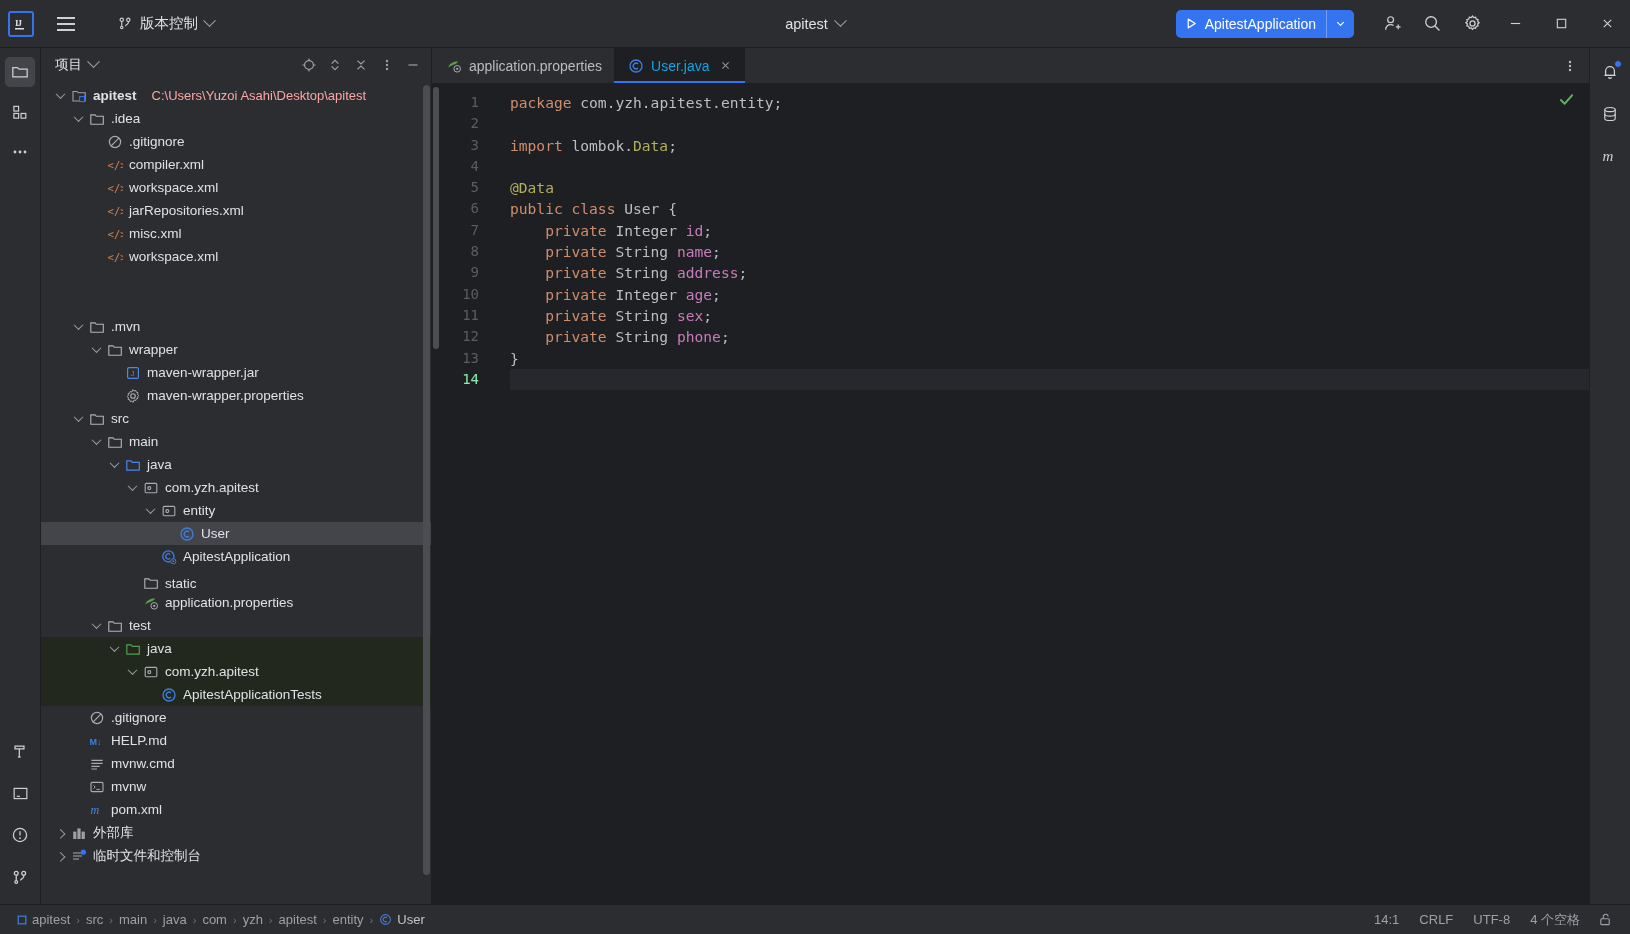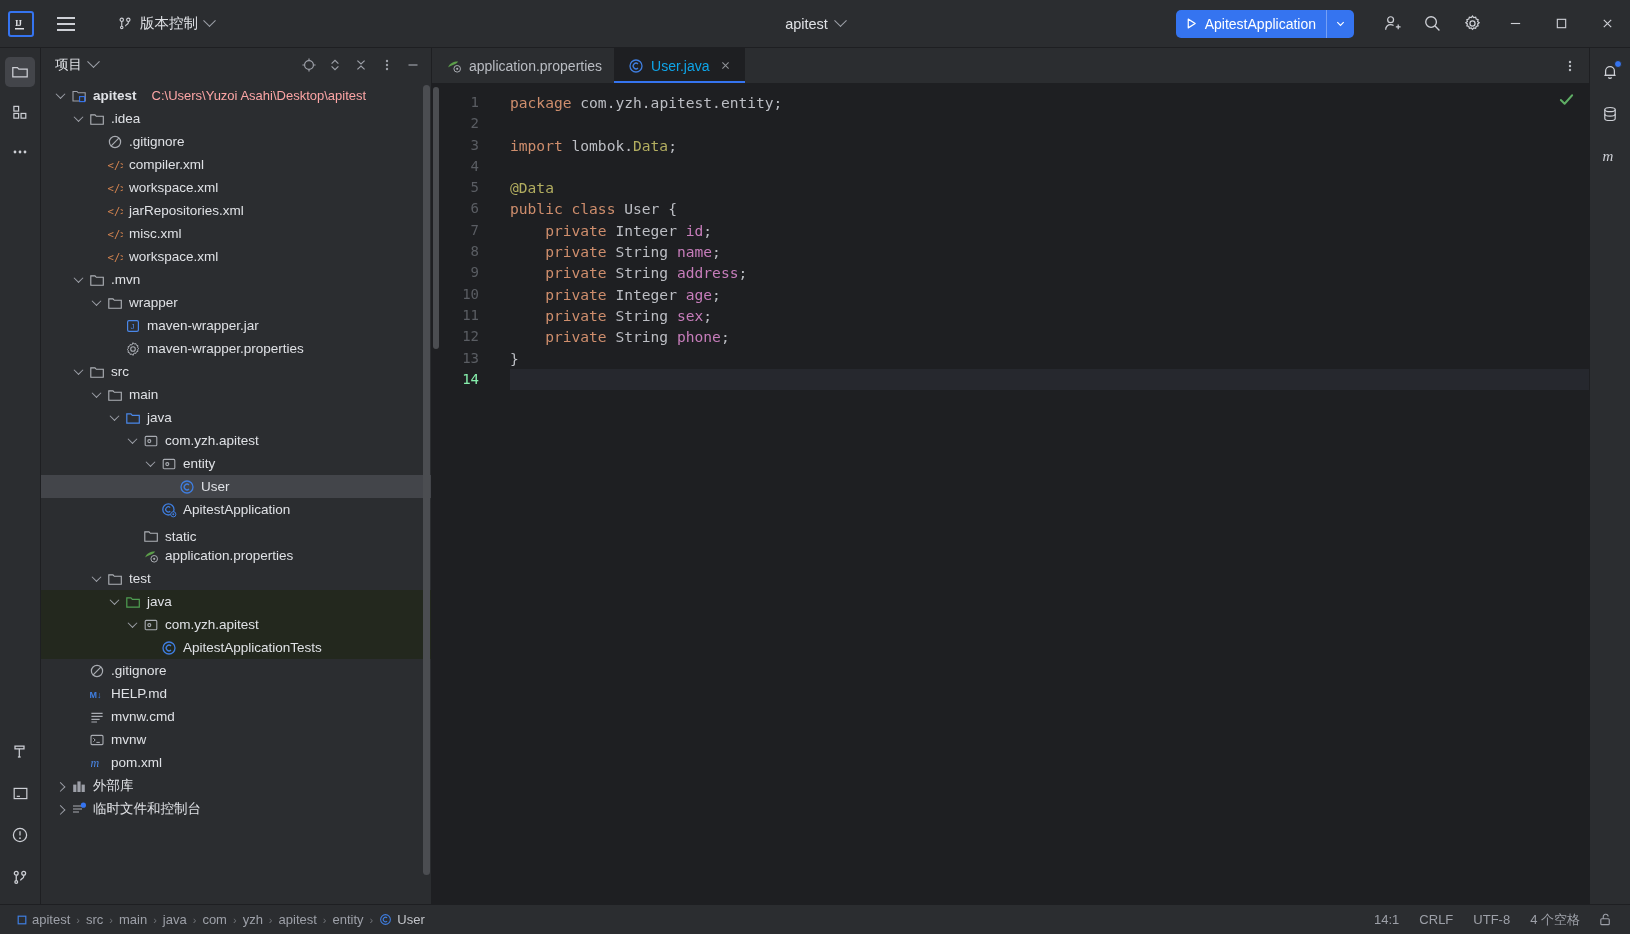--- a/index.html
+++ b/index.html
@@ -424,21 +424,21 @@
           </div>
           <div class="trow" style="padding-left: 46px;">
             <span class="tw"></span>
             <span class="ticon">
               <svg width="16" height="16" viewBox="0 0 16 16">
                 <text x="0.6" y="12" font-size="10.5" fill="#d58550" font-family="DejaVu Sans Mono, monospace">&lt;/&gt;</text>
               </svg>
             </span>
             <span class="tlabel">workspace.xml</span>
           </div>
-          <div class="trow" style="padding-left: 28px;">
+          <div class="trow" style="padding-left: 28px; margin-top: 47px;">
             <span class="tw">
               <span class="arrow down"></span>
             </span>
             <span class="ticon">
               <svg width="16" height="16" viewBox="0 0 16 16">
                 <path d="M1.8 13.2 V3.9 h4.2 l1.3 1.4 h7 v7.9 z" fill="none" stroke="#b0b3b8" stroke-width="1.1"></path>
               </svg>
             </span>
             <span class="tlabel">.mvn</span>
           </div>

